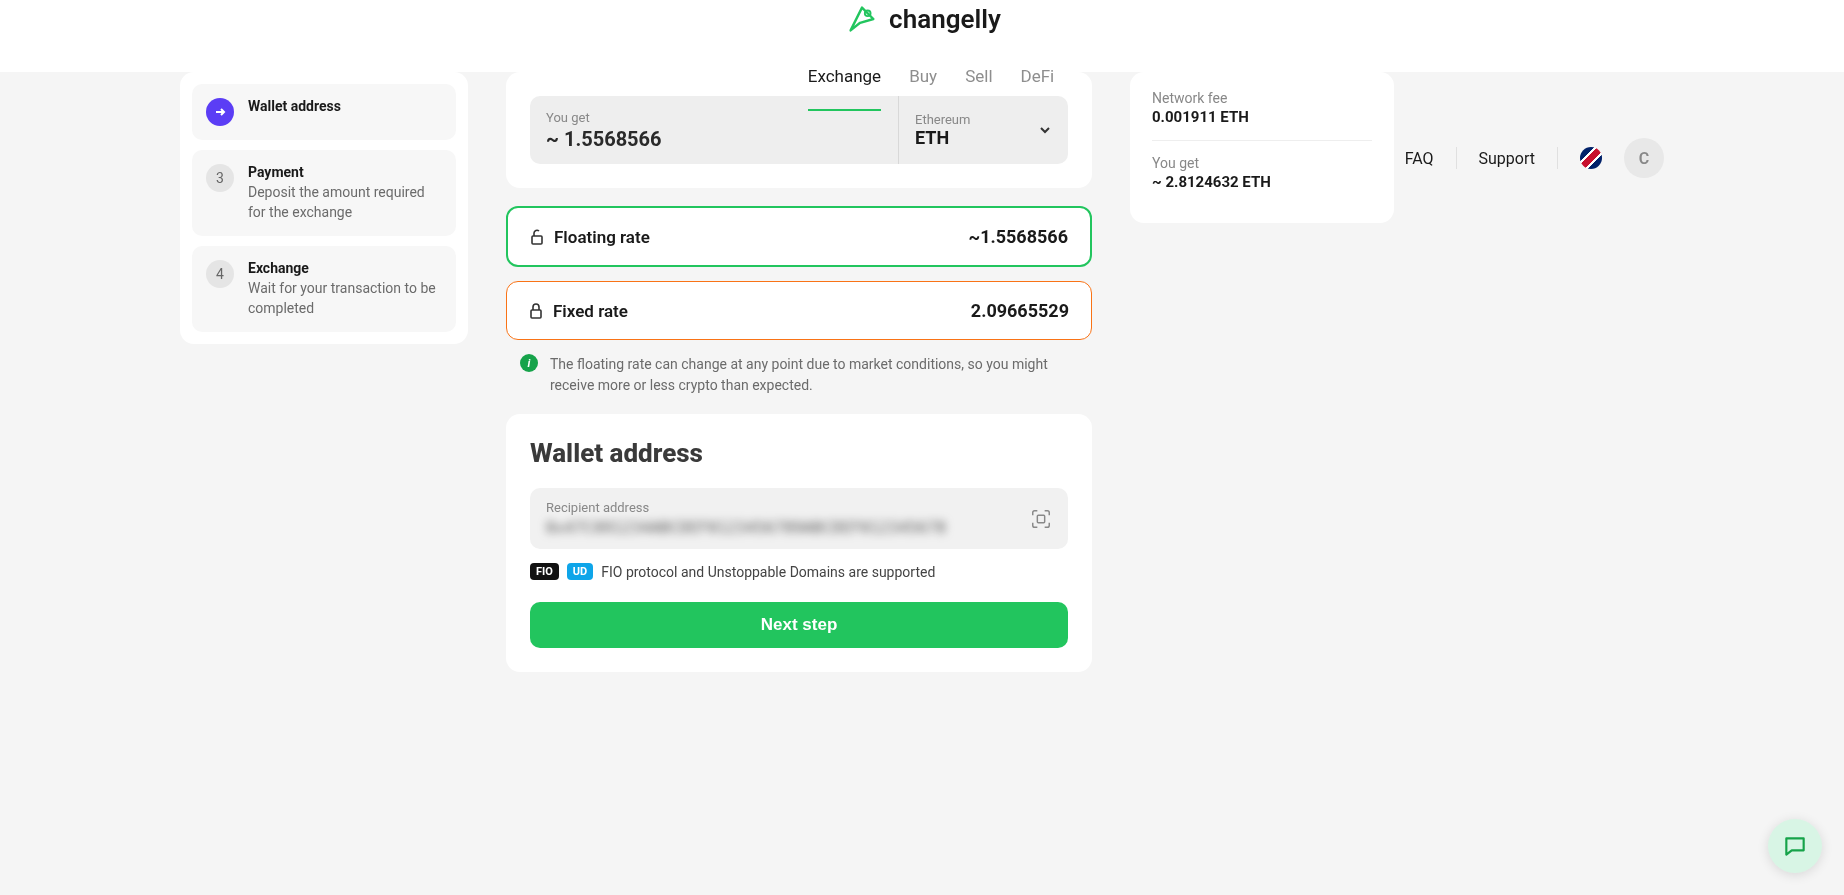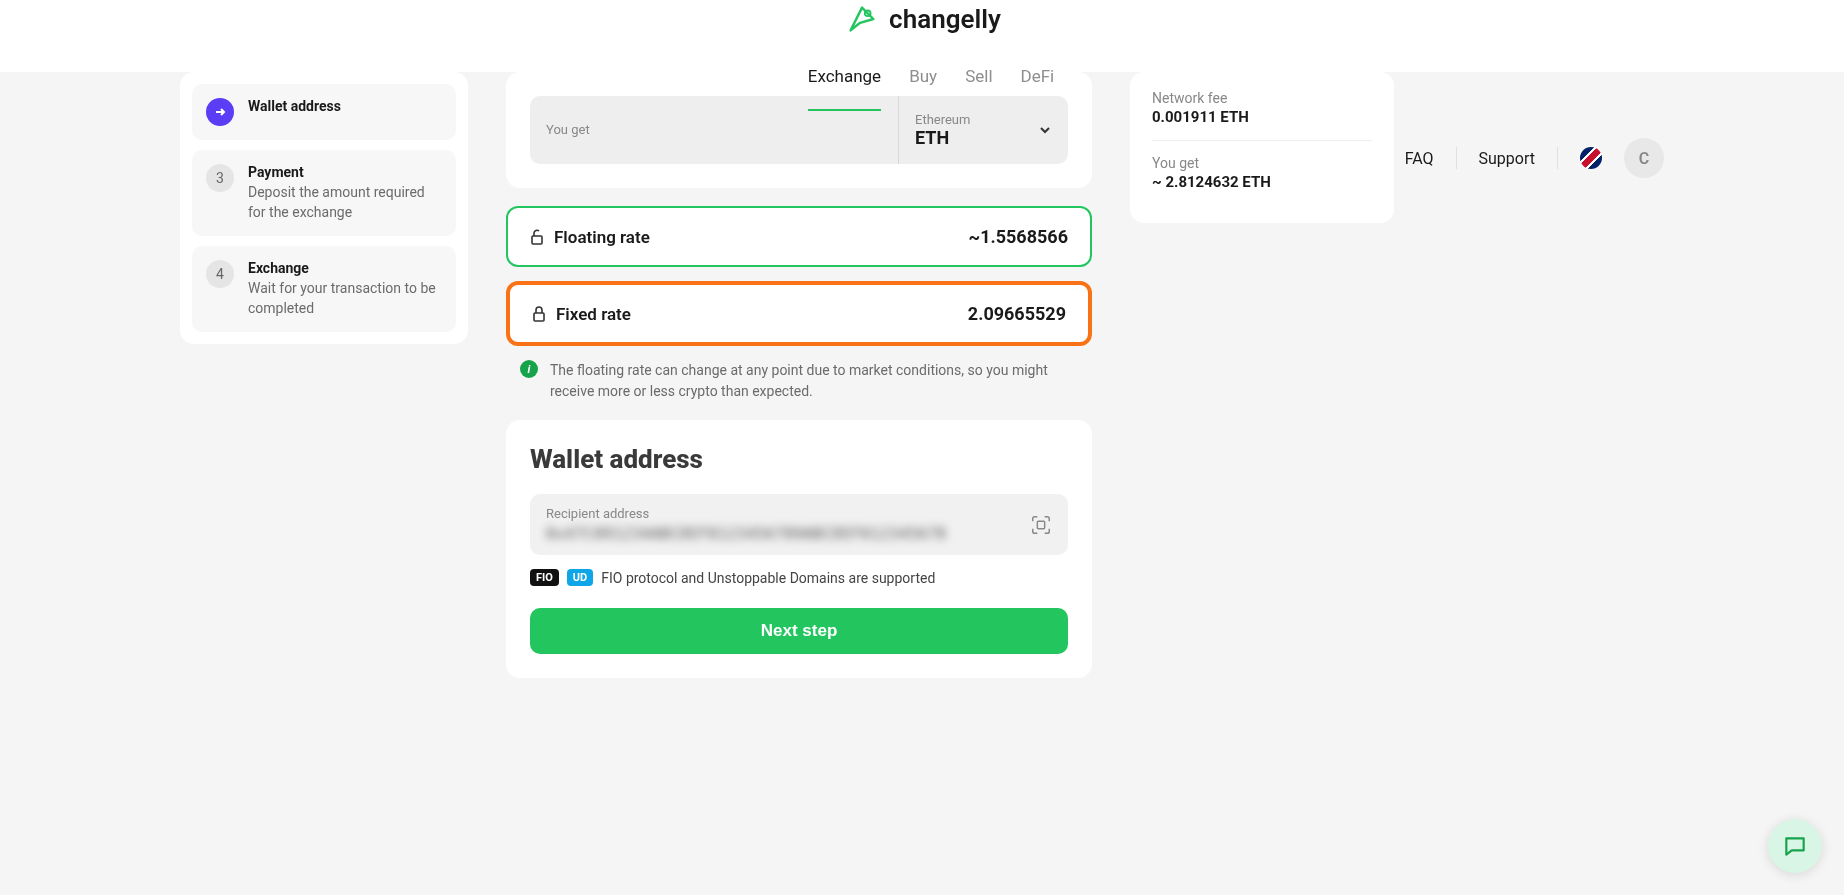--- a/index.html
+++ b/index.html
@@ -30,21 +30,21 @@
 .card { background: #fff; border-radius: 14px; padding: 24px; }
 .youget-box { background: #eeeeee; border-radius: 10px; height: 68px; display: flex; align-items: stretch; }
 .youget-left { flex: 1; padding: 10px 16px; display: flex; flex-direction: column; justify-content: center; }
 .youget-left .lbl { color: #888; font-size: 13px; margin-bottom: 2px; }
 .youget-left .val { font-size: 20px; font-weight: 700; color: #2a2a2a; }
 .youget-right { width: 170px; border-left: 1px solid #d8d8d8; padding: 2px 16px; display: flex; align-items: center; justify-content: space-between; }
 .youget-right .cur { display: flex; flex-direction: column; }
 .youget-right .curname { color: #888; font-size: 13px; }
 .youget-right .cursym { font-size: 18px; font-weight: 700; }
 .rate-wrap { display: flex; flex-direction: column; gap: 14px; }
-.rate-opt { background: #fff; border: 4px solid #f97316; border-radius: 12px; padding: 18px 22px; display: flex; align-items: center; justify-content: space-between; }
+.rate-opt { background: #fff; border: 1px solid #f97316; border-radius: 12px; padding: 18px 22px; display: flex; align-items: center; justify-content: space-between; }
 .rate-opt.selected { border: 2px solid #22c55e; }
 .rate-left { display: flex; align-items: center; gap: 10px; font-size: 17px; font-weight: 600; }
 .rate-val { font-size: 18px; font-weight: 700; }
 .info-row { display: flex; gap: 12px; padding: 0 14px; }
 .info-icon { width: 18px; height: 18px; border-radius: 50%; background: #16a34a; color: #fff; display: flex; align-items: center; justify-content: center; font-size: 11px; font-style: italic; font-weight: 700; flex-shrink: 0; }
 .info-txt { color: #6b6b6b; font-size: 14px; line-height: 1.5; }
 .wallet-card h2 { font-size: 26px; font-weight: 800; color: #3a3a3a; margin-bottom: 20px; }
 .addr-box { background: #f1f1f1; border-radius: 10px; padding: 12px 16px; display: flex; align-items: center; justify-content: space-between; gap: 12px; }
 .addr-left { flex: 1; }
 .addr-lbl { color: #888; font-size: 13px; margin-bottom: 4px; }
@@ -139,20 +139,21 @@
         <div class="desc">Wait for your transaction to be completed</div>
       </div>
     </div>
   </div>
 
   <div class="main">
     <div class="card">
       <div class="youget-box">
         <div class="youget-left">
           <div class="lbl">You get</div>
+          <div class="val">~ 1.5568566</div>
         </div>
         <div class="youget-right">
           <div class="cur">
             <div class="curname">Ethereum</div>
             <div class="cursym">ETH</div>
           </div>
           <svg class="chev" viewBox="0 0 14 14" fill="none" stroke="#333" stroke-width="2">
               <path d="M3 5l4 4 4-4"></path>
             </svg>
         </div>

